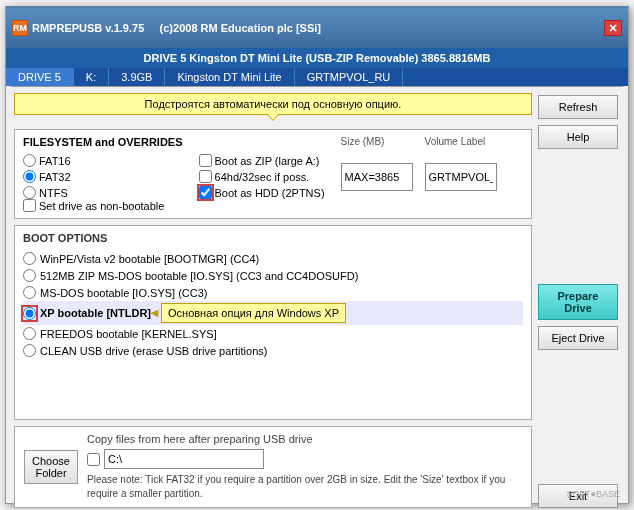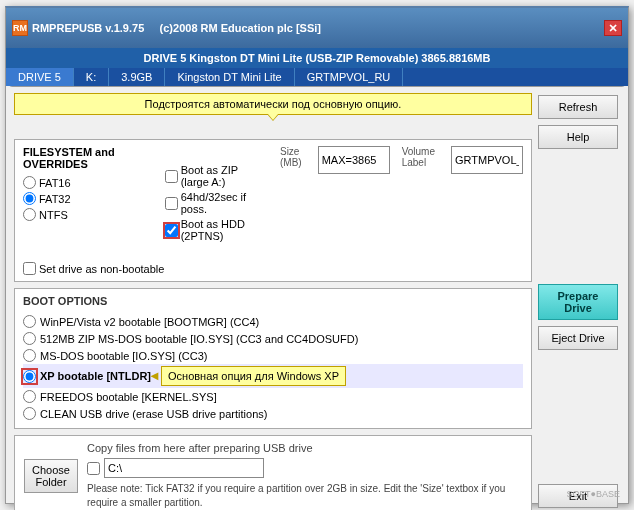--- a/index.html
+++ b/index.html
@@ -127,21 +127,21 @@
       border: 1px solid #20a0a0;
       font-weight: bold;
       color: #004040;
     }
     .tooltip-box {
       background: #ffffa0;
       border: 1px solid #c0a000;
       padding: 4px 8px;
       font-size: 11px;
       text-align: center;
-      margin-bottom: 18px;
+      margin-bottom: 8px;
       position: relative;
     }
     .tooltip-box::before {
       content: '';
       position: absolute;
       bottom: -7px;
       left: 50%;
       transform: translateX(-50%);
       width: 0;
       height: 0;
@@ -197,21 +197,21 @@
     }
     .size-volume-row {
       display: flex;
       gap: 12px;
       margin-left: 8px;
       font-size: 11px;
       align-items: flex-start;
     }
     .sv-col {
       display: flex;
-      flex-direction: row;
+      flex-direction: column;
       gap: 16px;
     }
     .sv-label {
       font-size: 10px;
       color: #555;
     }
     .sv-input {
       width: 72px;
       height: 28px;
       border: 1px solid #888;
@@ -400,21 +400,21 @@
             <div class="sv-col">
               <div class="sv-label">Size (MB)</div>
               <input class="sv-input" type="text" value="MAX=3865" style="">
             </div>
             <div class="sv-col">
               <div class="sv-label">Volume Label</div>
               <input class="sv-input" type="text" value="GRTMPVOL_R" style="">
             </div>
           </div>
         </div>
-        <div class="set-non-boot" style="margin-top:20px;">
+        <div class="set-non-boot" style="margin-top:0;">
           <input type="checkbox" style="">
           <label>Set drive as non-bootable</label>
         </div>
       </div>
 
       <div class="boot-options-section">
         <div class="section-title">BOOT OPTIONS</div>
         <div class="boot-option-row">
           <input type="radio" name="boot" style="">
           <span>WinPE/Vista v2 bootable [BOOTMGR]   (CC4)</span>

